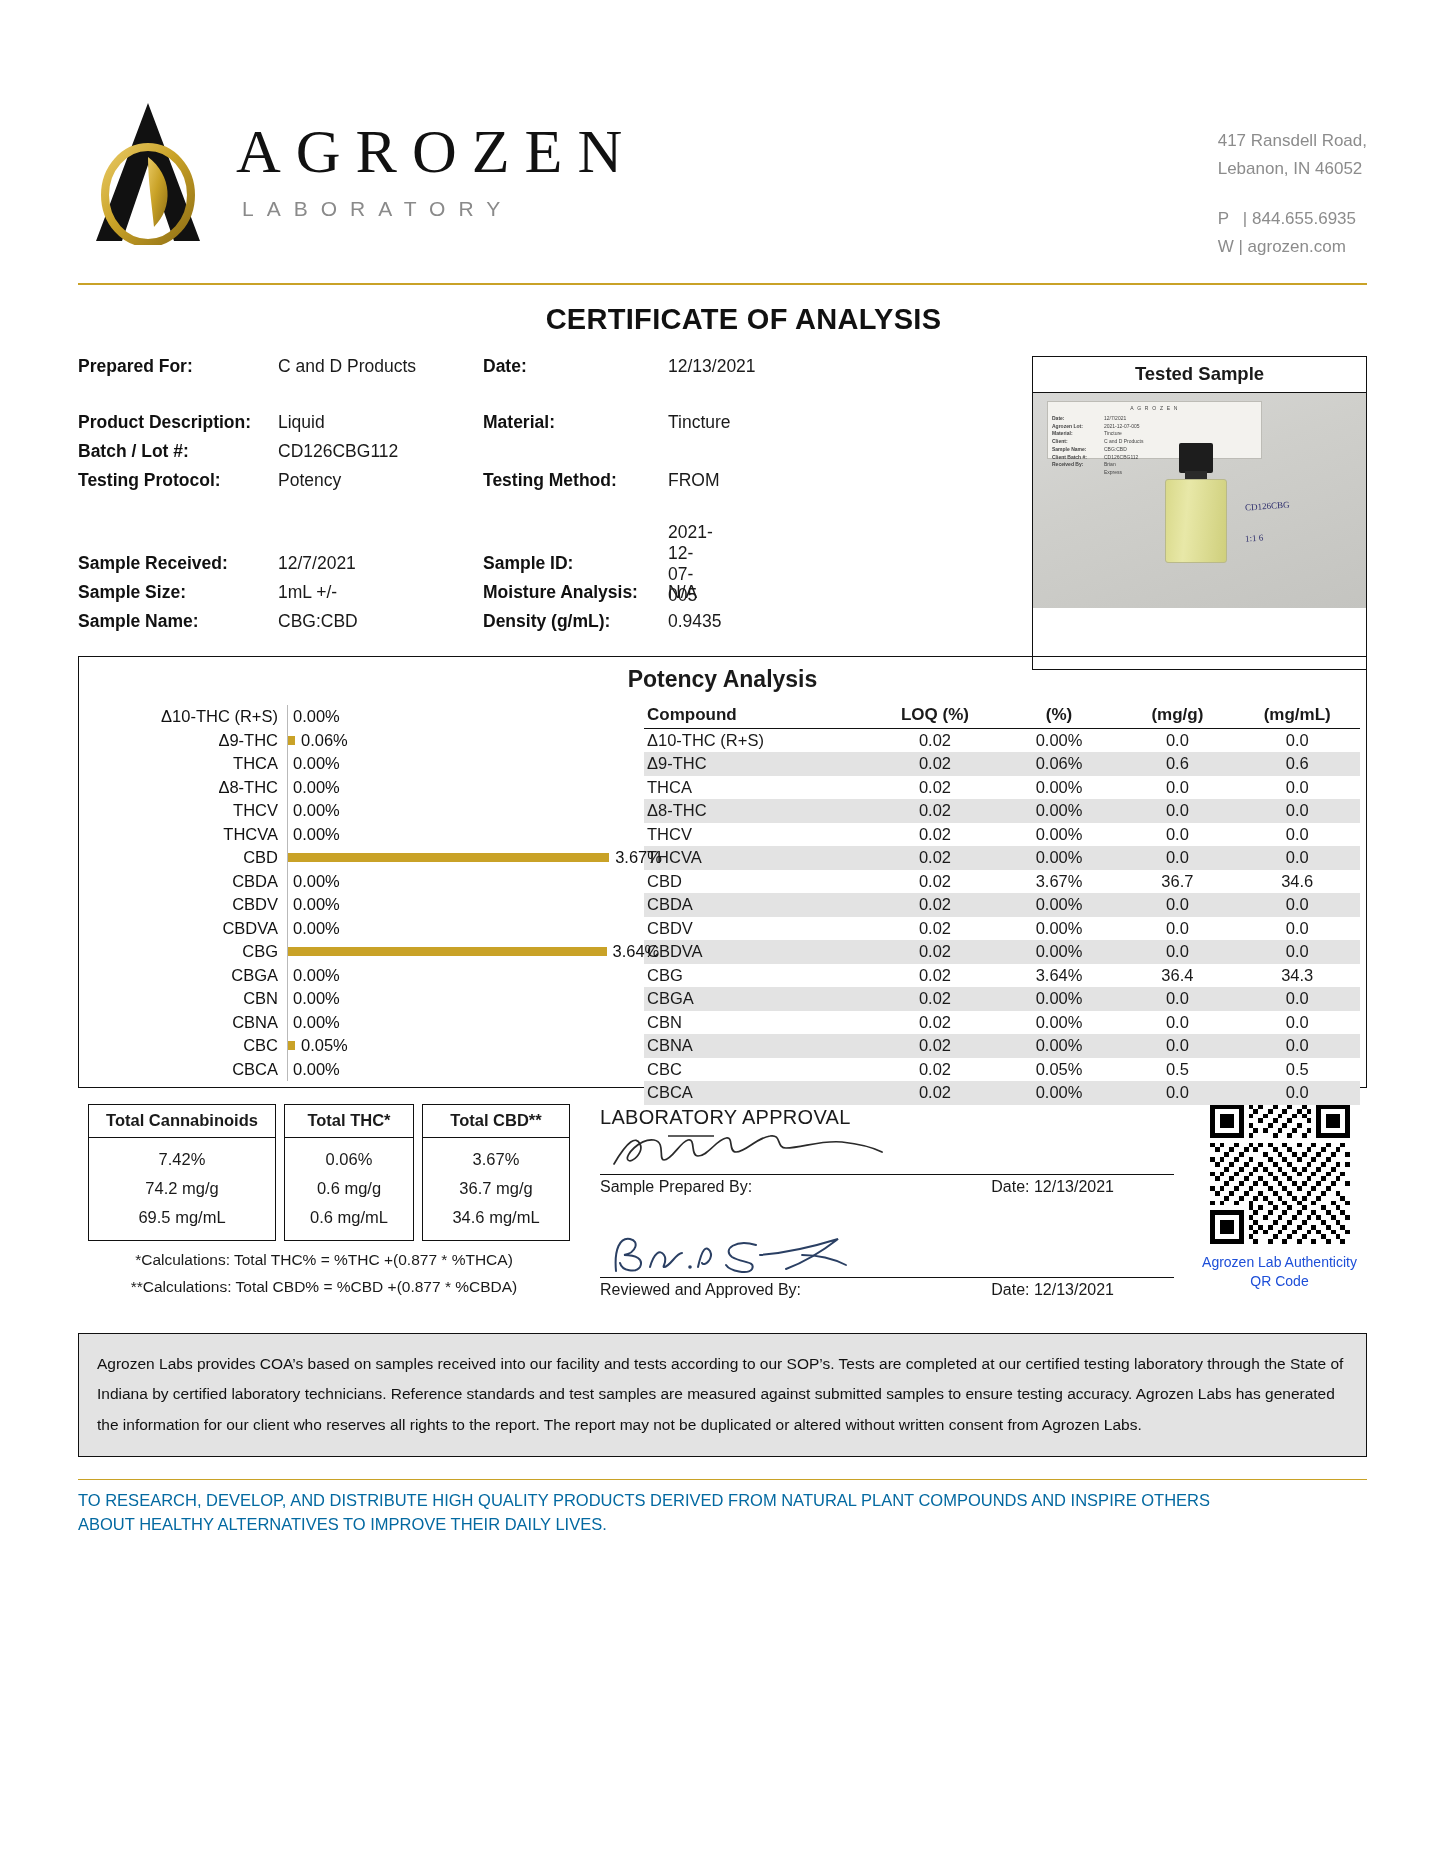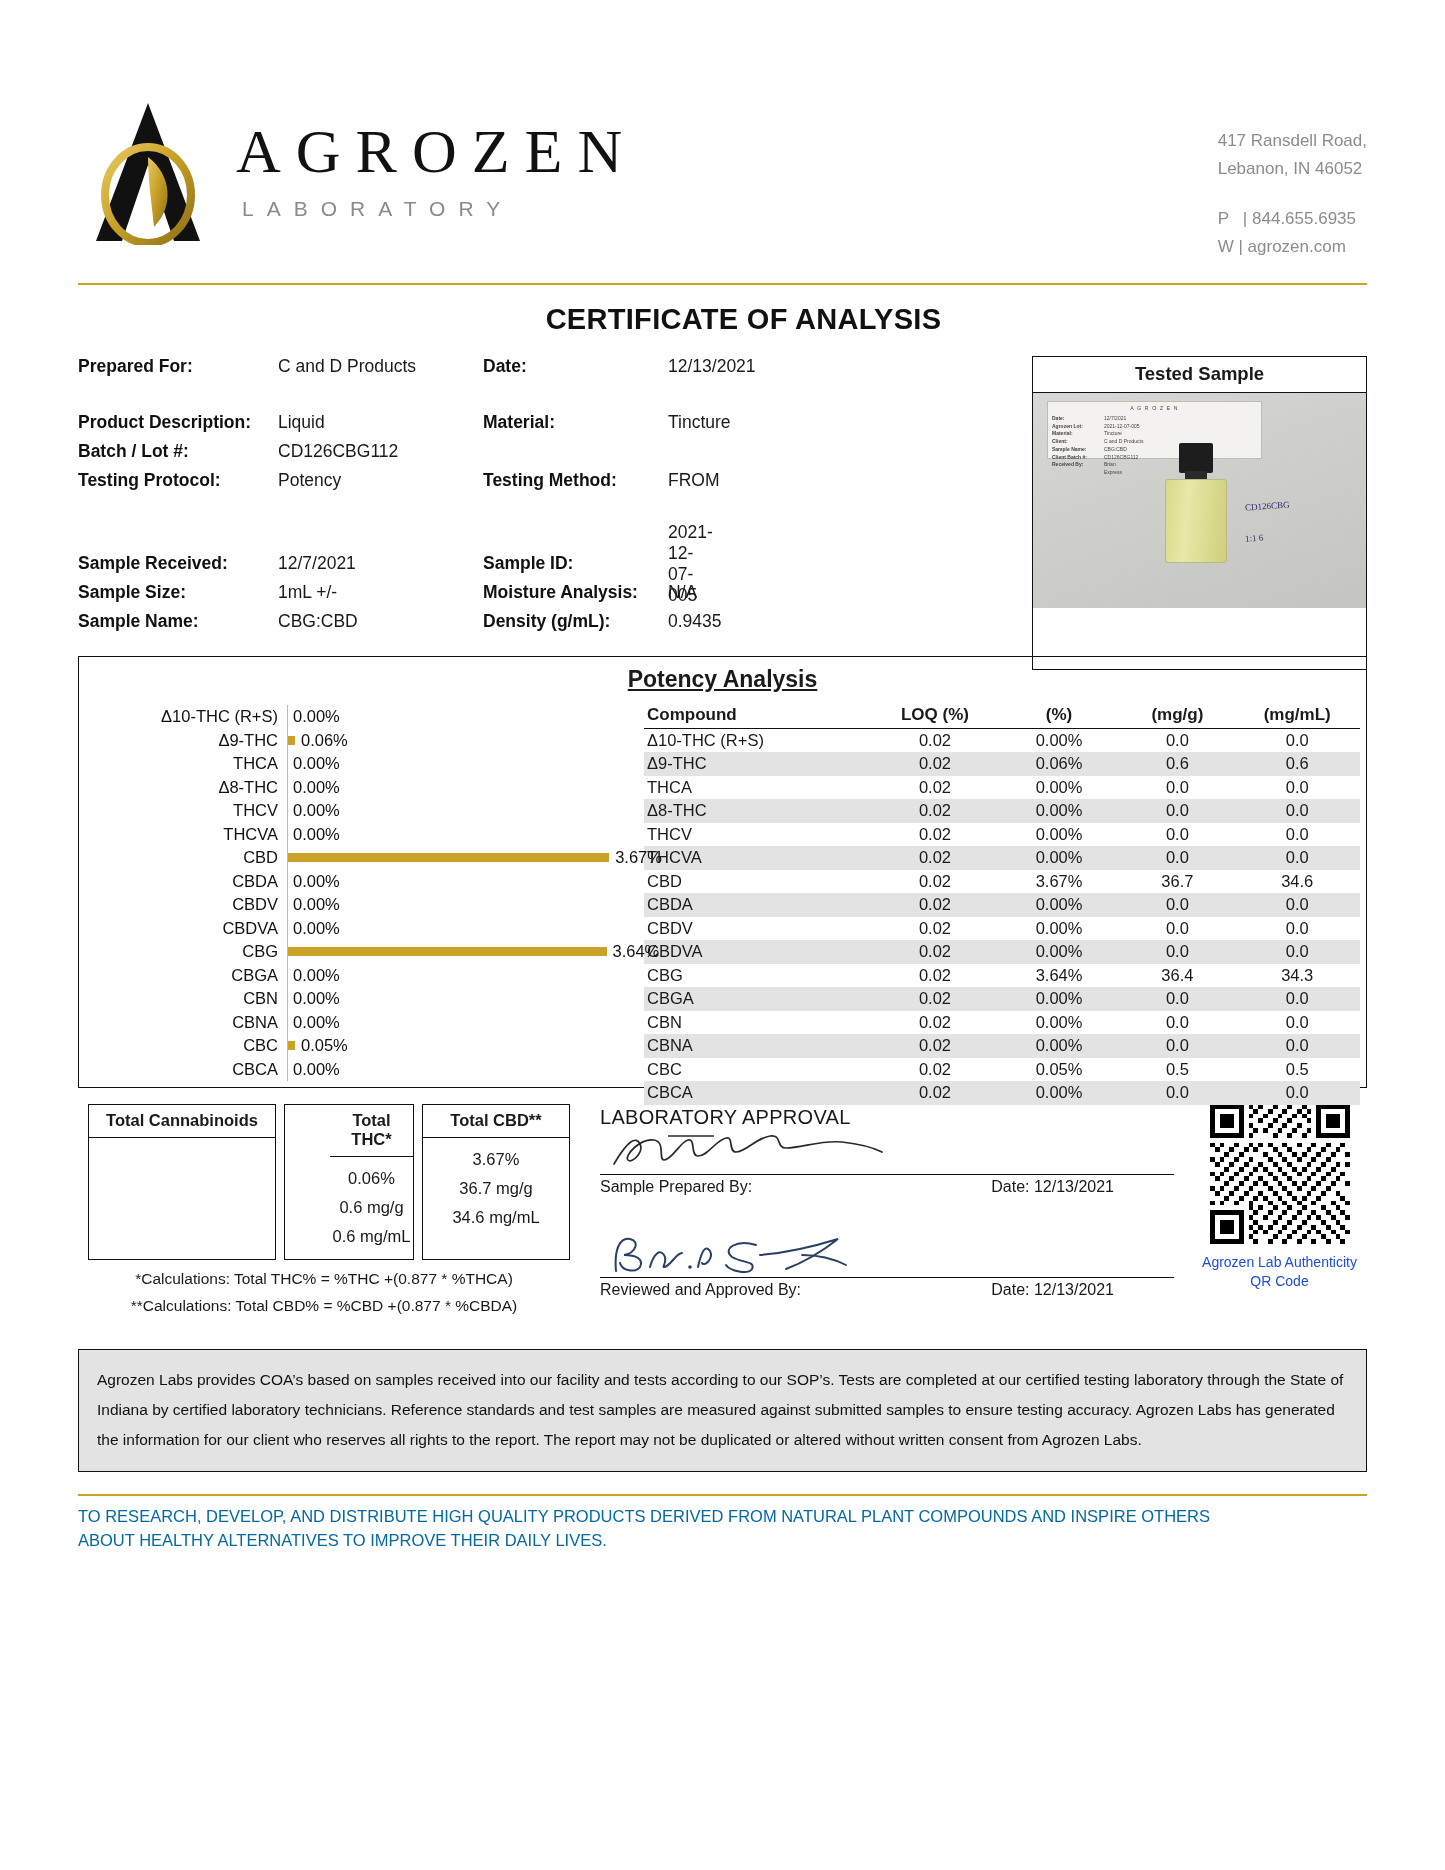--- a/index.html
+++ b/index.html
@@ -85,21 +85,21 @@
   }
   .handw { position:absolute; color:#2b2b6b; font-size:9px; font-family:"Liberation Serif", serif; }
   .hw1 { left:212px; top:108px; transform:rotate(-4deg); }
   .hw2 { left:212px; top:140px; transform:rotate(-4deg); }
 
   
   .potency {
     margin:20px 78px 0 78px; border:1.8px solid #111; position:relative;
     height:432px;
   }
-  .potency-title { text-align:center; font-weight:bold; font-size:23px; padding:9px 0 2px;text-decoration:underline; }
+  .potency-title { text-align:center; font-weight:bold; font-size:23px; padding:9px 0 2px; }
   .pot-body { display:flex; padding:0 0 0 0; }
 
   
   .chart { width:565px; flex:0 0 565px; padding-left:18px; padding-top:10px; position:relative; }
   .crow { display:flex; align-items:center; height:23.5px; }
   .cname { width:190px; flex:0 0 190px; text-align:right; padding-right:9px; font-size:16.5px; color:#111; }
   .ctrack { flex:1; position:relative; height:23.5px; display:flex; align-items:center;
             border-left:1.4px solid #b9b9b9; padding-left:0; }
   .cbar { height:9px; background:#c9a227; }
   .cval { font-size:16.5px; color:#111; margin-left:6px; white-space:nowrap; }
@@ -117,21 +117,21 @@
   table.pt td.cmp { text-align:left; padding-left:3px; }
   table.pt tr.alt td { background:#e3e3e3; }
   .col-cmp { width:160px; } .col-loq { width:88px; }
   .col-pct { width:86px; } .col-mgg { width:80px; } .col-mgml { width:88px; }
 
   
   .lower { display:flex; margin:16px 78px 0 78px; align-items:flex-start; }
   .totals { width:492px; flex:0 0 492px; }
   .tboxes { display:flex; gap:8px;justify-content:flex-end; }
   .tbox { border:1.8px solid #111; flex:1; }
-  .tbox.one { flex:0 0 188px; } .tbox.two { flex:0 0 130px;padding-left:45px; } .tbox.three { flex:0 0 148px; }
+  .tbox.one { flex:0 0 188px; } .tbox.two { flex:0 0 130px; } .tbox.three { flex:0 0 148px; }
   .tbox-h { text-align:center; font-weight:bold; font-size:16.5px; padding:6px 2px 7px; border-bottom:1.8px solid #111; }
   .tbox-b { text-align:center; font-size:16.5px; padding:7px 2px 8px; line-height:1.75; }
   .calcnote { text-align:center; font-size:15.5px; margin-top:10px; }
   .calcnote2 { text-align:center; font-size:15.5px; margin-top:9px; }
 
   .approval { flex:1; padding-left:30px; padding-top:2px; position:relative; }
   .appr-title { font-size:20px; letter-spacing:.3px; }
   .sigline { border-bottom:1.6px solid #111; height:46px; position:relative; }
   .sigcap { display:flex; font-size:16px; padding-top:3px; }
   .sigcap .d { margin-left:auto; padding-right:60px; }
@@ -544,20 +544,25 @@
       </div>
     </div>
   </div>
 
   <div class="lower">
 
     <div class="totals">
       <div class="tboxes" id="tboxes">
           <div class="tbox one">
             <div class="tbox-h">Total Cannabinoids</div>
+            <div class="tbox-b">
+              <div>7.42%</div>
+              <div>74.2 mg/g</div>
+              <div>69.5 mg/mL</div>
+            </div>
           </div>
           <div class="tbox two">
             <div class="tbox-h">Total THC*</div>
             <div class="tbox-b">
               <div>0.06%</div>
               <div>0.6 mg/g</div>
               <div>0.6 mg/mL</div>
             </div>
           </div>
           <div class="tbox three">

